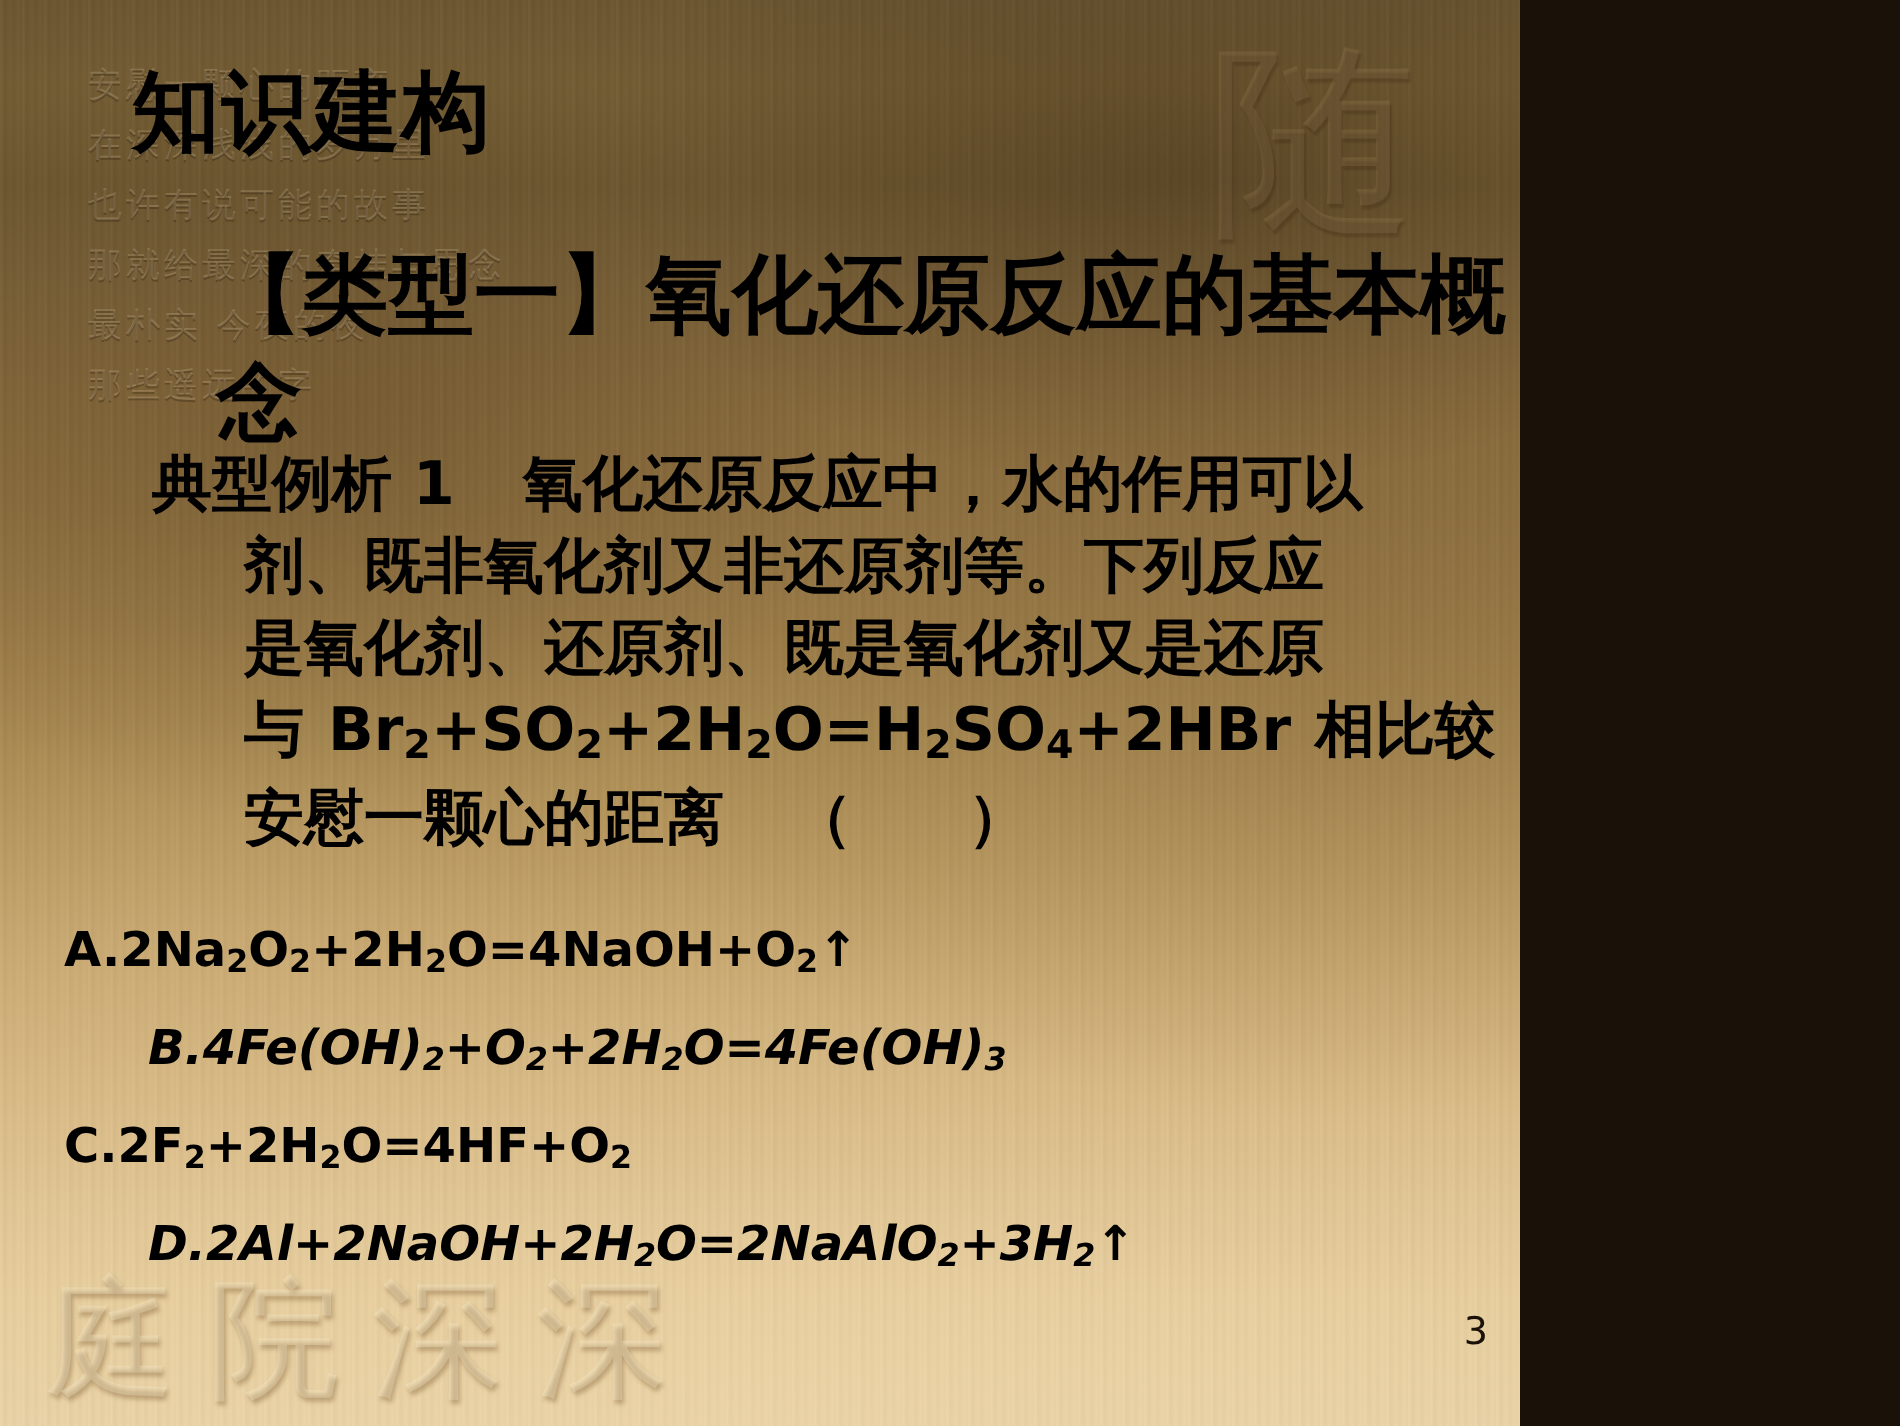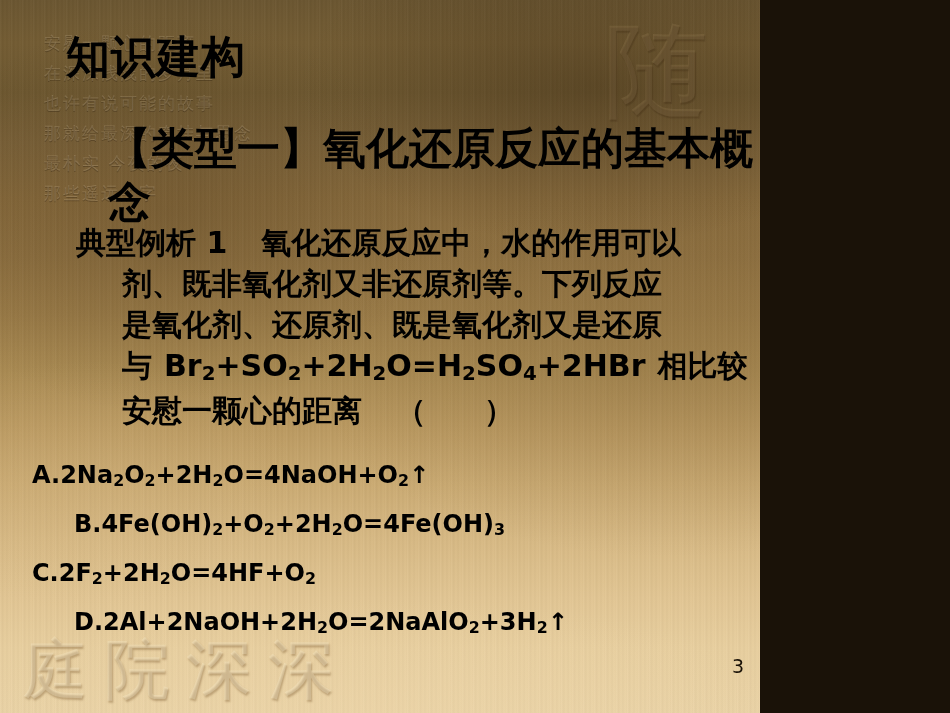--- a/index.html
+++ b/index.html
@@ -156,20 +156,21 @@
     width: 900px;
     font-size: 24px;
     line-height: 46px;
     font-weight: 700;
   }
   .opt {
     white-space: nowrap;
   }
   .opt.ind {
     padding-left: 42px;
+    font-style: italic;
   }
   sub {
     font-size: 0.66em;
     vertical-align: baseline;
     position: relative;
     bottom: -0.22em;
     font-weight: 700;
   }
   .pagenum {
     position: absolute;

